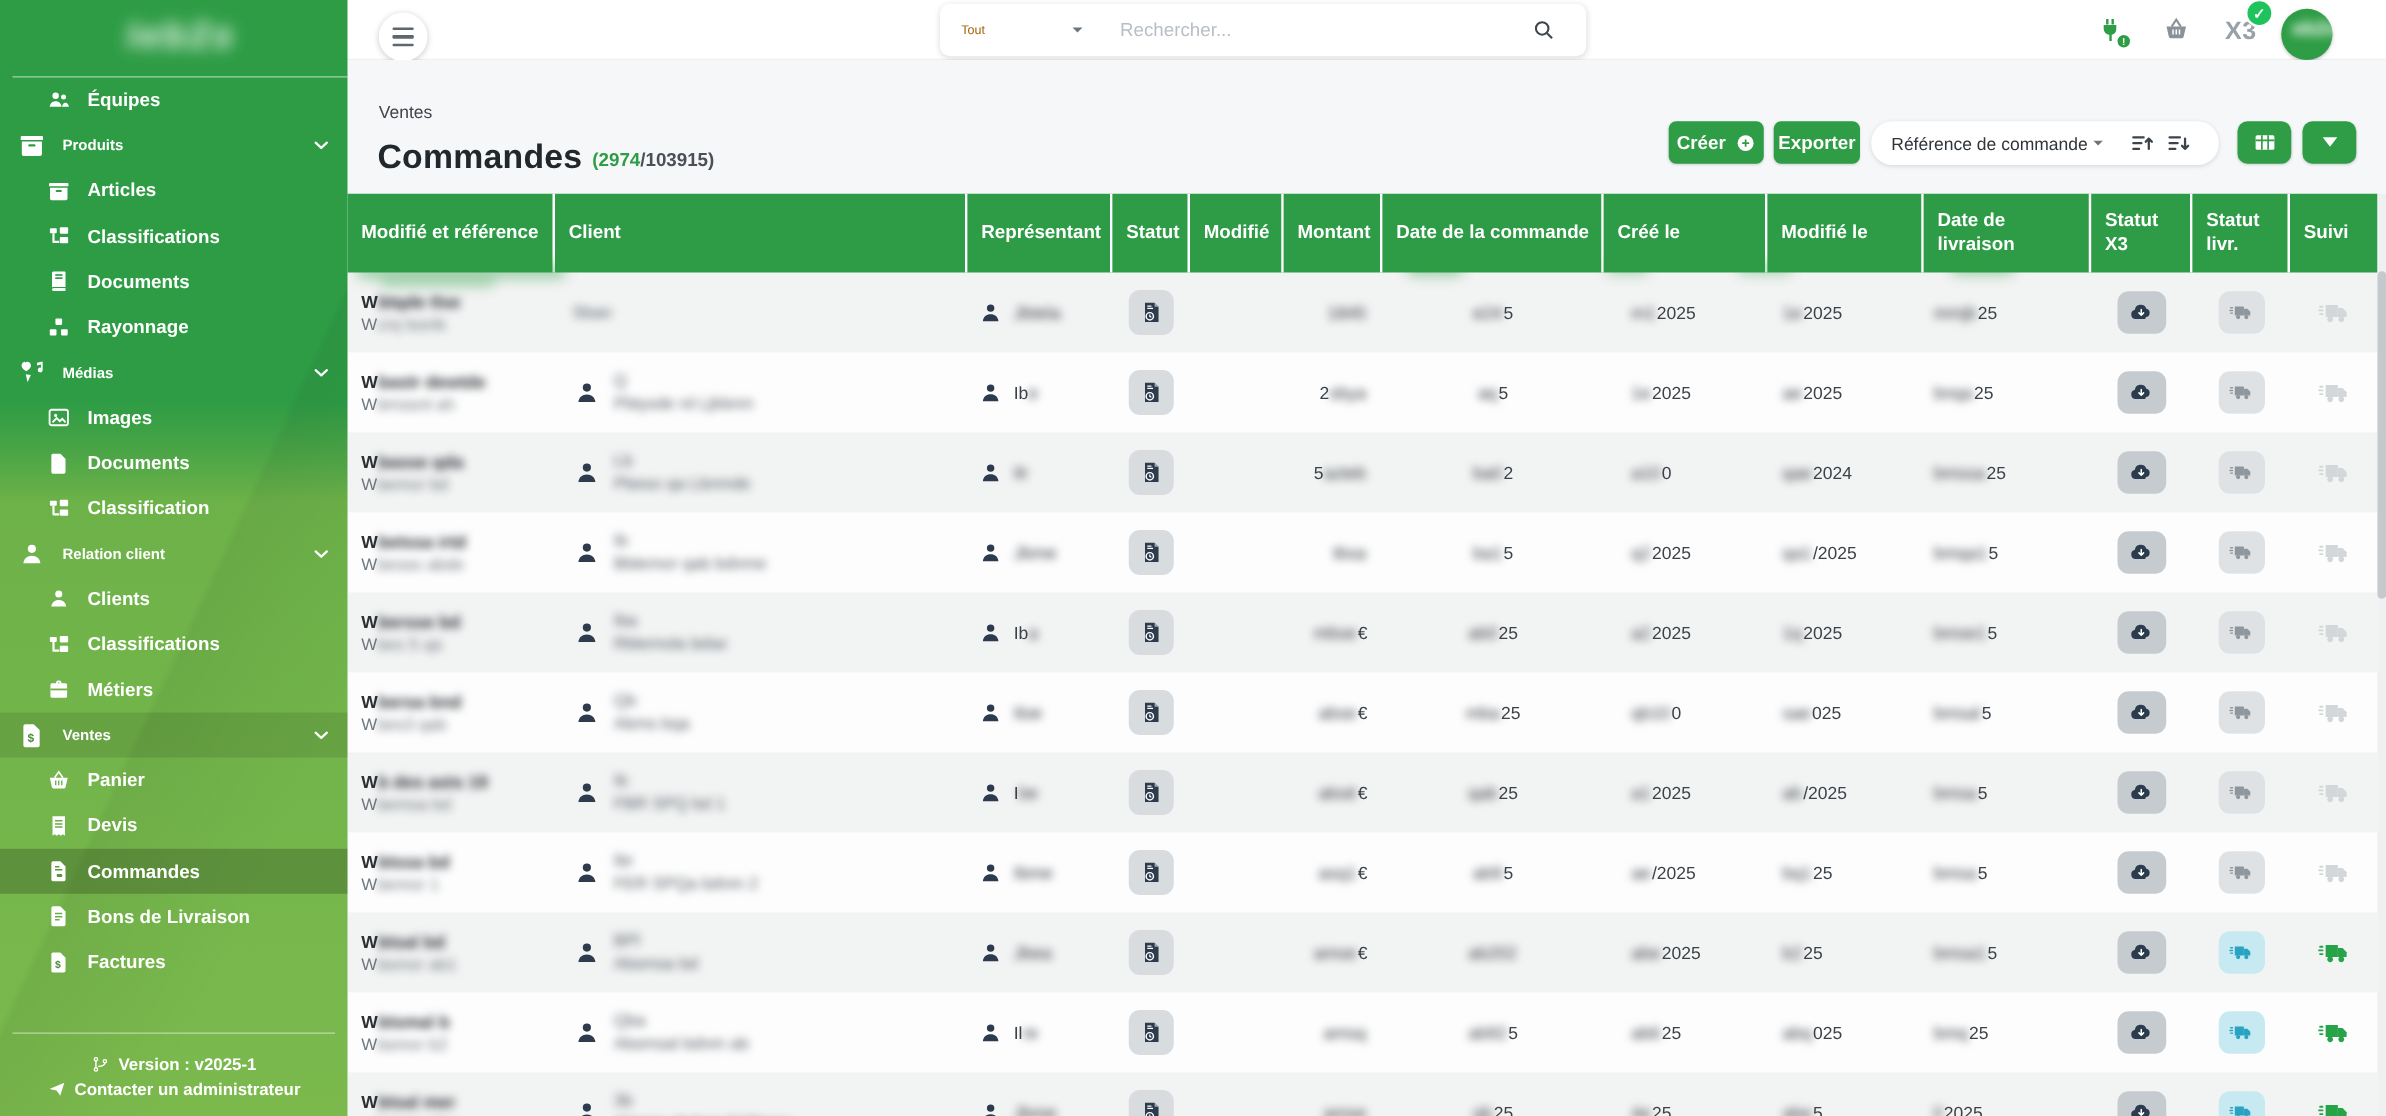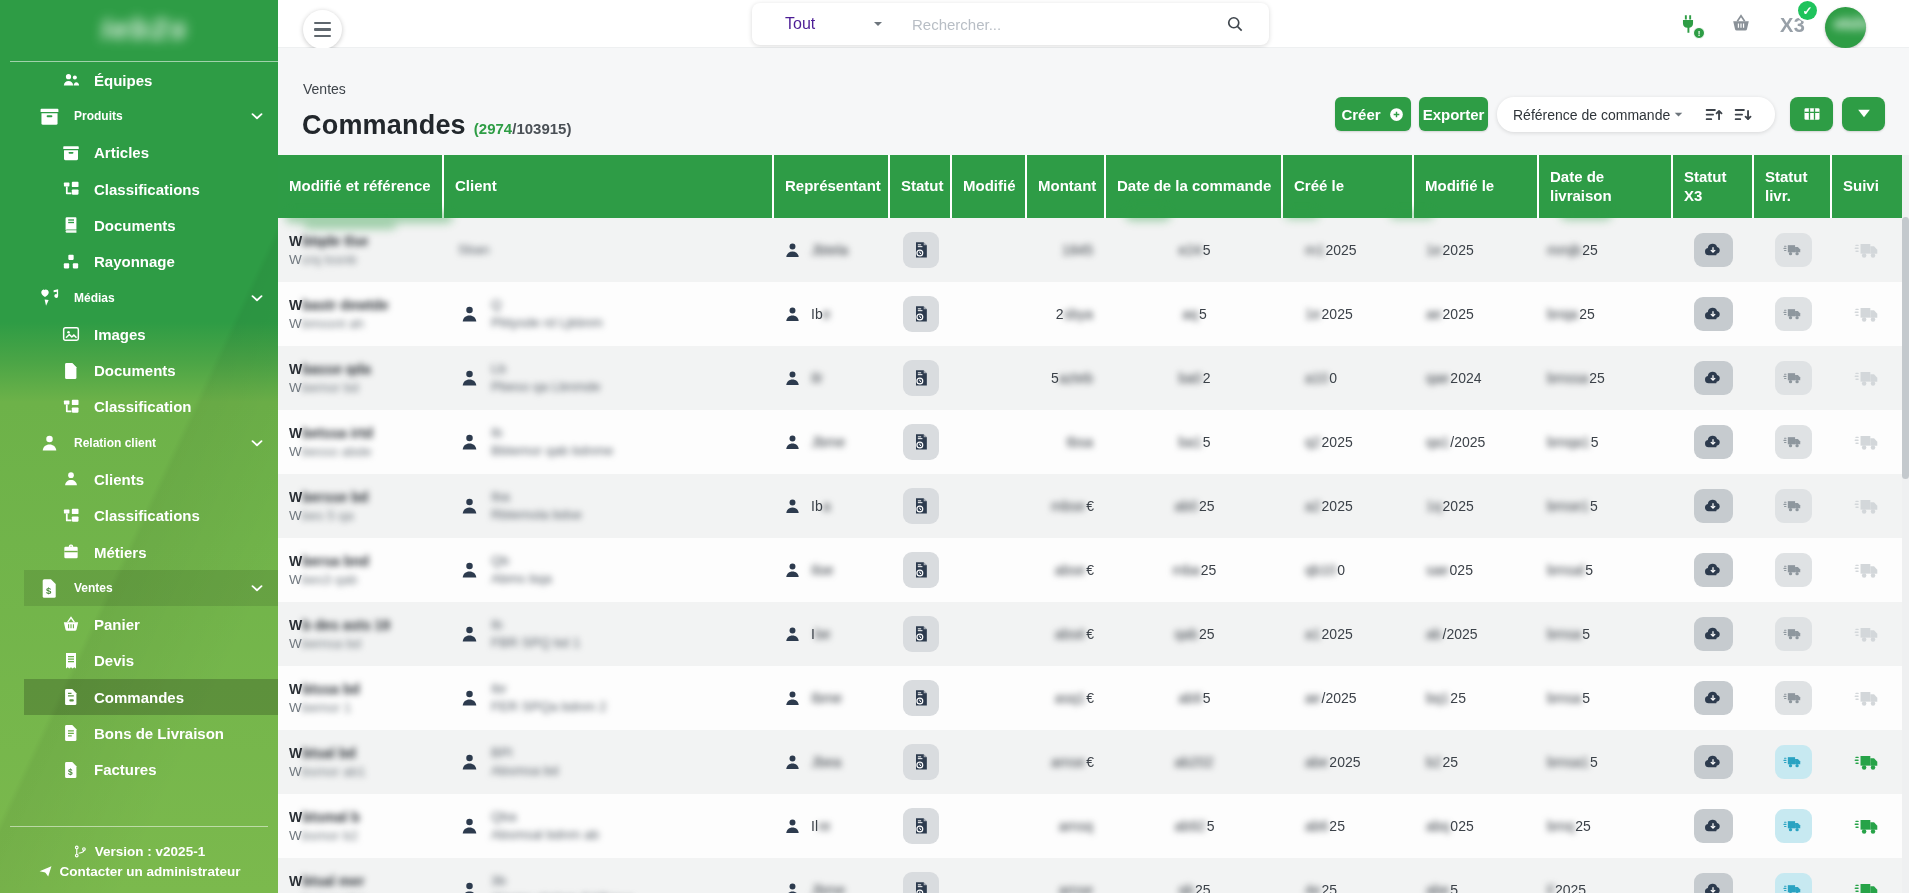--- a/index.html
+++ b/index.html
@@ -7,21 +7,21 @@
   body { font-family:"Liberation Sans", sans-serif; background:#f6f7f8; position:relative; }
 
   
   .sidebar { position:absolute; left:0; top:0; width:278px; height:893px; z-index:5;
     background:
       linear-gradient(115deg, rgba(0,0,0,0) 55%, rgba(0,0,0,0.05) 56%, rgba(0,0,0,0) 78%),
       linear-gradient(to bottom, #2e9c45 0px, #2e9c45 322px, #4ba546 362px, #6db249 402px, #7bb94d 100%); }
   .logo-wrap { position:absolute; top:4px; left:60px; width:170px; height:50px; display:flex; align-items:center; justify-content:center; }
   .logo-blur { color:#fff; font-size:30px; font-weight:bold; letter-spacing:2px; filter:blur(6px); opacity:.92; transform:skewX(-6deg); }
   .sb-topline { position:absolute; top:61px; left:10px; right:0; border-top:1px solid rgba(255,255,255,.55); }
-  .sb-menu { position:absolute; top:62px; left:0; right:0;padding-left:24px; }
+  .sb-menu { position:absolute; top:62px; left:0; right:0; }
   .sb-item { position:relative; height:36.3px; display:flex; align-items:center; color:#fff; cursor:pointer; }
   .sb-item::before { content:""; position:absolute; inset:0; background:transparent; }
   .sb-item.section::before { background:rgba(0,0,0,.10); }
   .sb-item.active::before  { background:rgba(0,0,0,.20); }
   .sb-ic { position:relative; display:inline-flex; align-items:center; justify-content:center; }
   .lvl1 .sb-ic { margin-left:14px; width:23px; height:23px; }
   .lvl2 .sb-ic { margin-left:37px; width:20px; height:20px; }
   .sb-ic svg { width:100%; height:100%; }
   .sb-lb { position:relative; font-weight:700; }
   .lvl1 .sb-lb { margin-left:13px; font-size:12px; }
@@ -36,21 +36,21 @@
   .foot-contact { top:864px; }
 
   
   .topbar { position:absolute; left:278px; top:0; width:1631px; height:48px; background:#fff; border-bottom:1px solid #eef0f1; }
   .burger { position:absolute; left:25px; top:10px; width:39px; height:39px; border-radius:50%;
             background:#fff; box-shadow:0 1px 5px rgba(0,0,0,.22); display:flex; flex-direction:column;
             align-items:center; justify-content:center; gap:4px; cursor:pointer; }
   .burger i { display:block; width:17px; height:2.4px; background:#5f676e; border-radius:1px; }
   .searchbox { position:absolute; left:474px; top:3px; width:517px; height:42px; background:#fff;
                border-radius:8px; box-shadow:0 1px 5px rgba(0,0,0,.15); display:flex; align-items:center; }
-  .search-cat { margin-left:33px; font-size:16px; color:#4c1d95; width:85px; }
+  .search-cat { margin-left:17px; font-size:10px; color:#a16207; width:85px; }
   .search-caret { width:16px; height:16px; margin-right:26px; }
   .search-ph { font-size:15px; color:#b8bec5; flex:1; }
   .search-mag { position:absolute; right:24px; width:20px; height:20px; }
   .tb-ic { position:absolute; top:13px; width:22px; height:22px; cursor:pointer; }
   .plug { left:1399px; }
   .plug-badge { position:absolute; right:-6px; bottom:-4px; width:12px; height:12px; border-radius:50%;
                 background:#2e9d45; border:1.5px solid #fff; color:#fff; font-size:8px; font-weight:bold;
                 display:flex; align-items:center; justify-content:center; }
   .baskt { left:1452px; }
   .x3 { position:absolute; left:1502px; top:14px; font-size:20px; font-weight:bold; color:#98a0a8; letter-spacing:.5px; cursor:pointer; }

